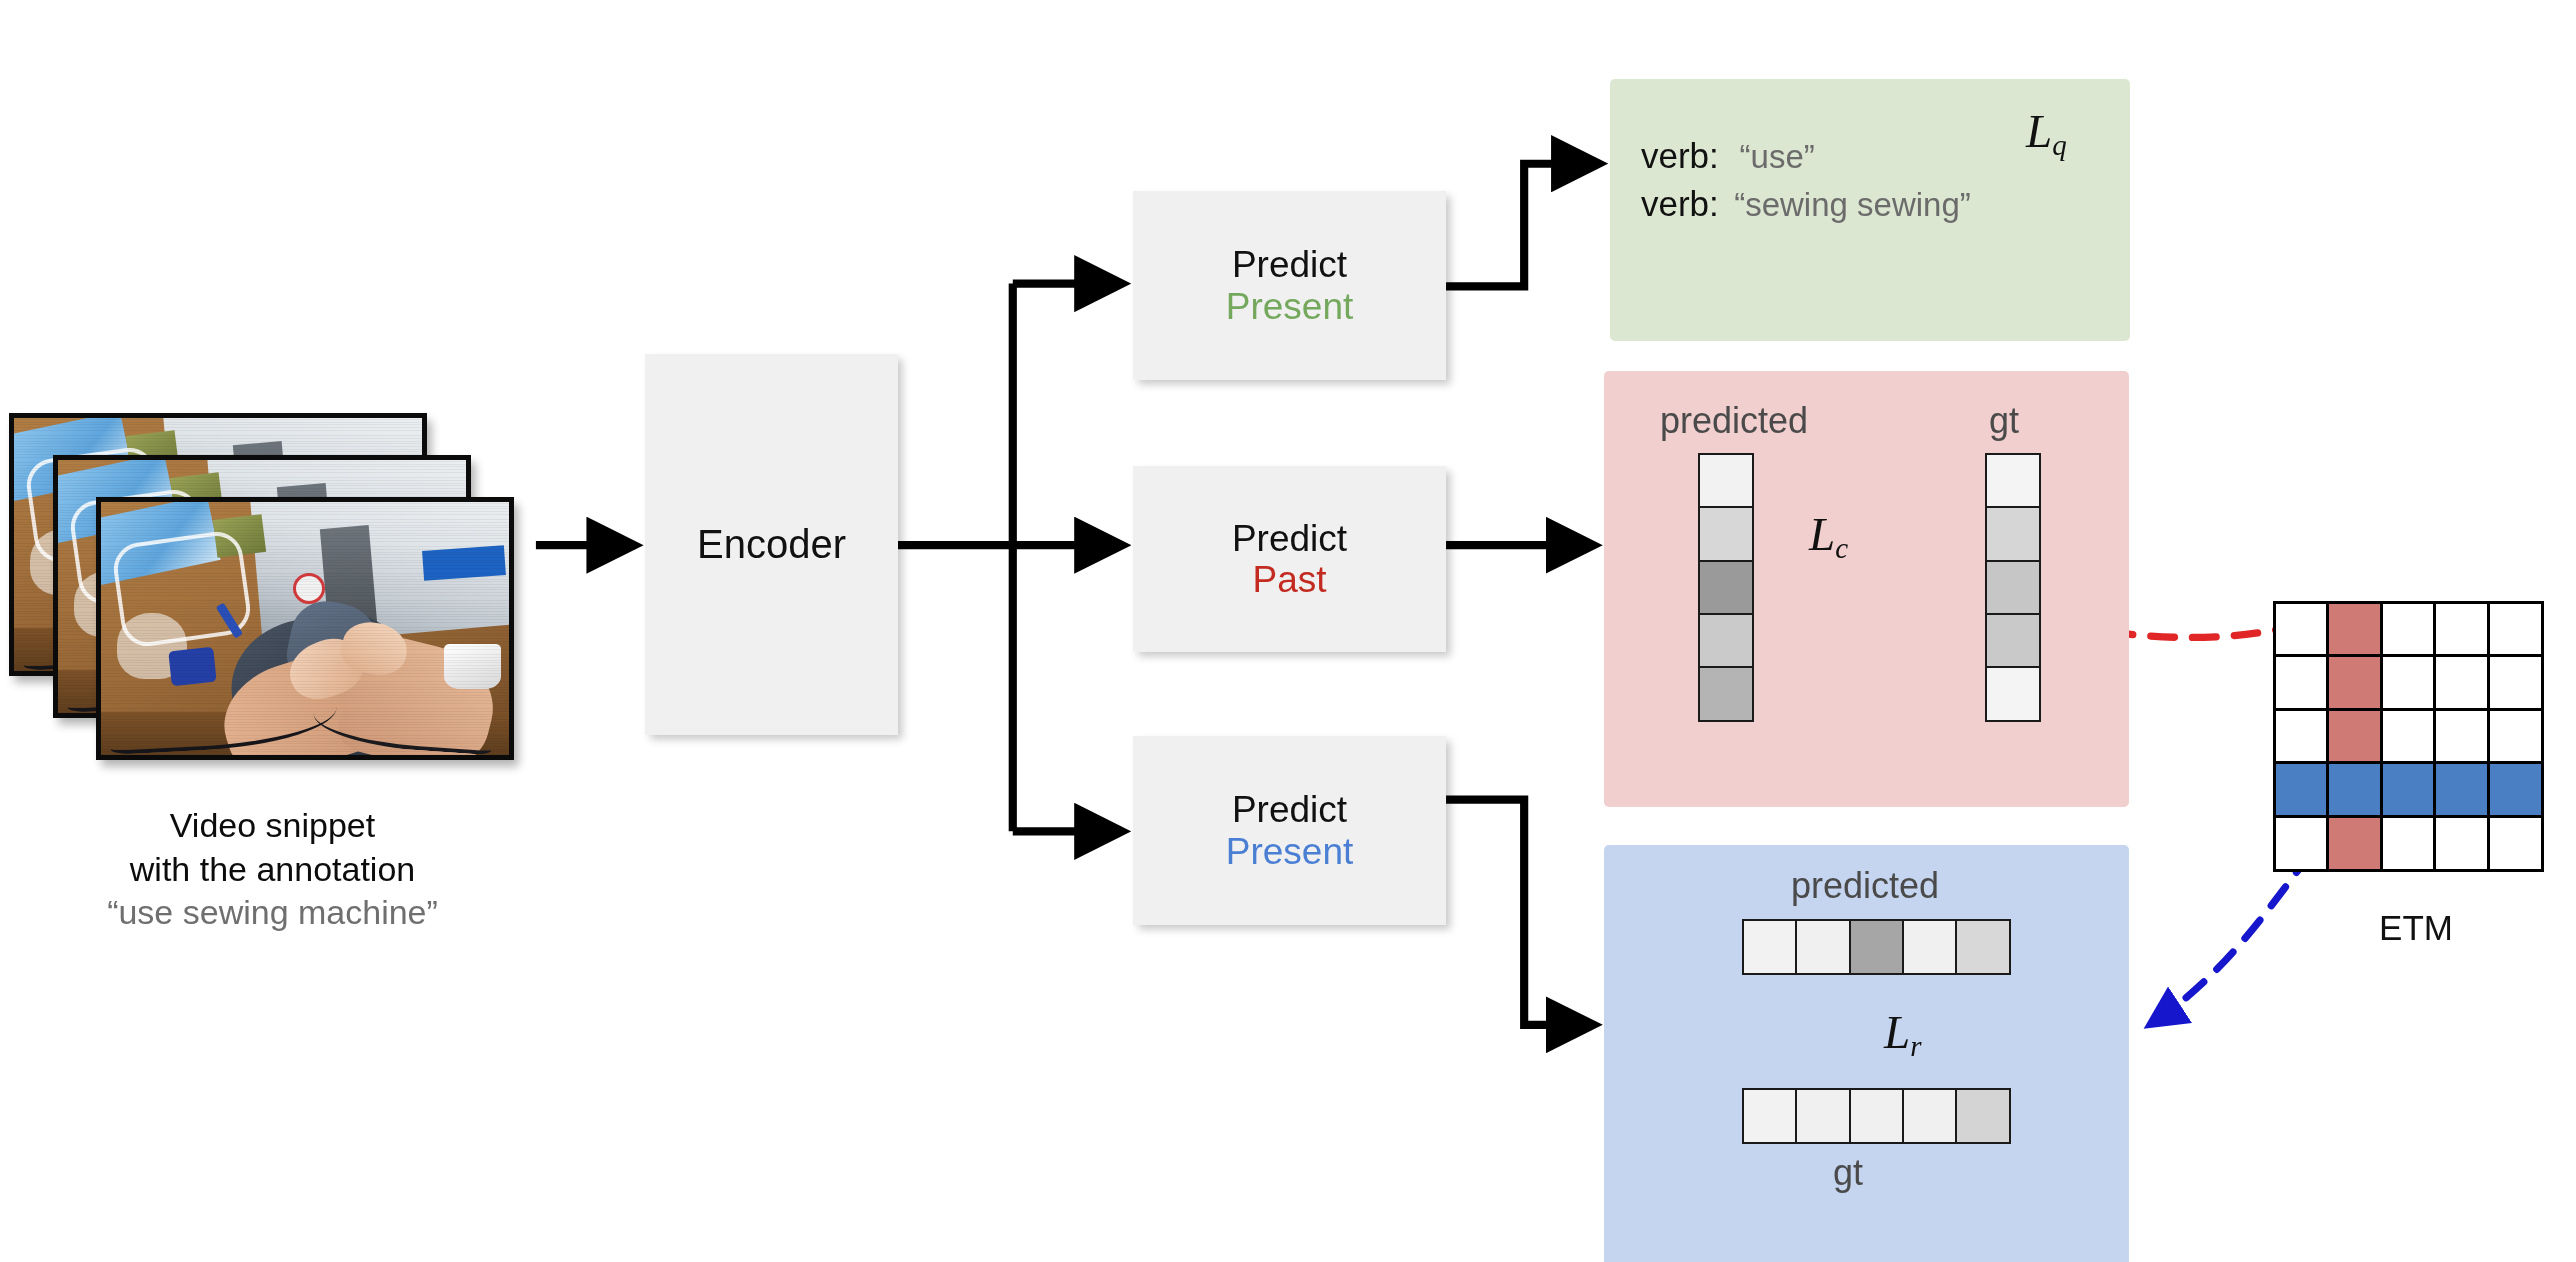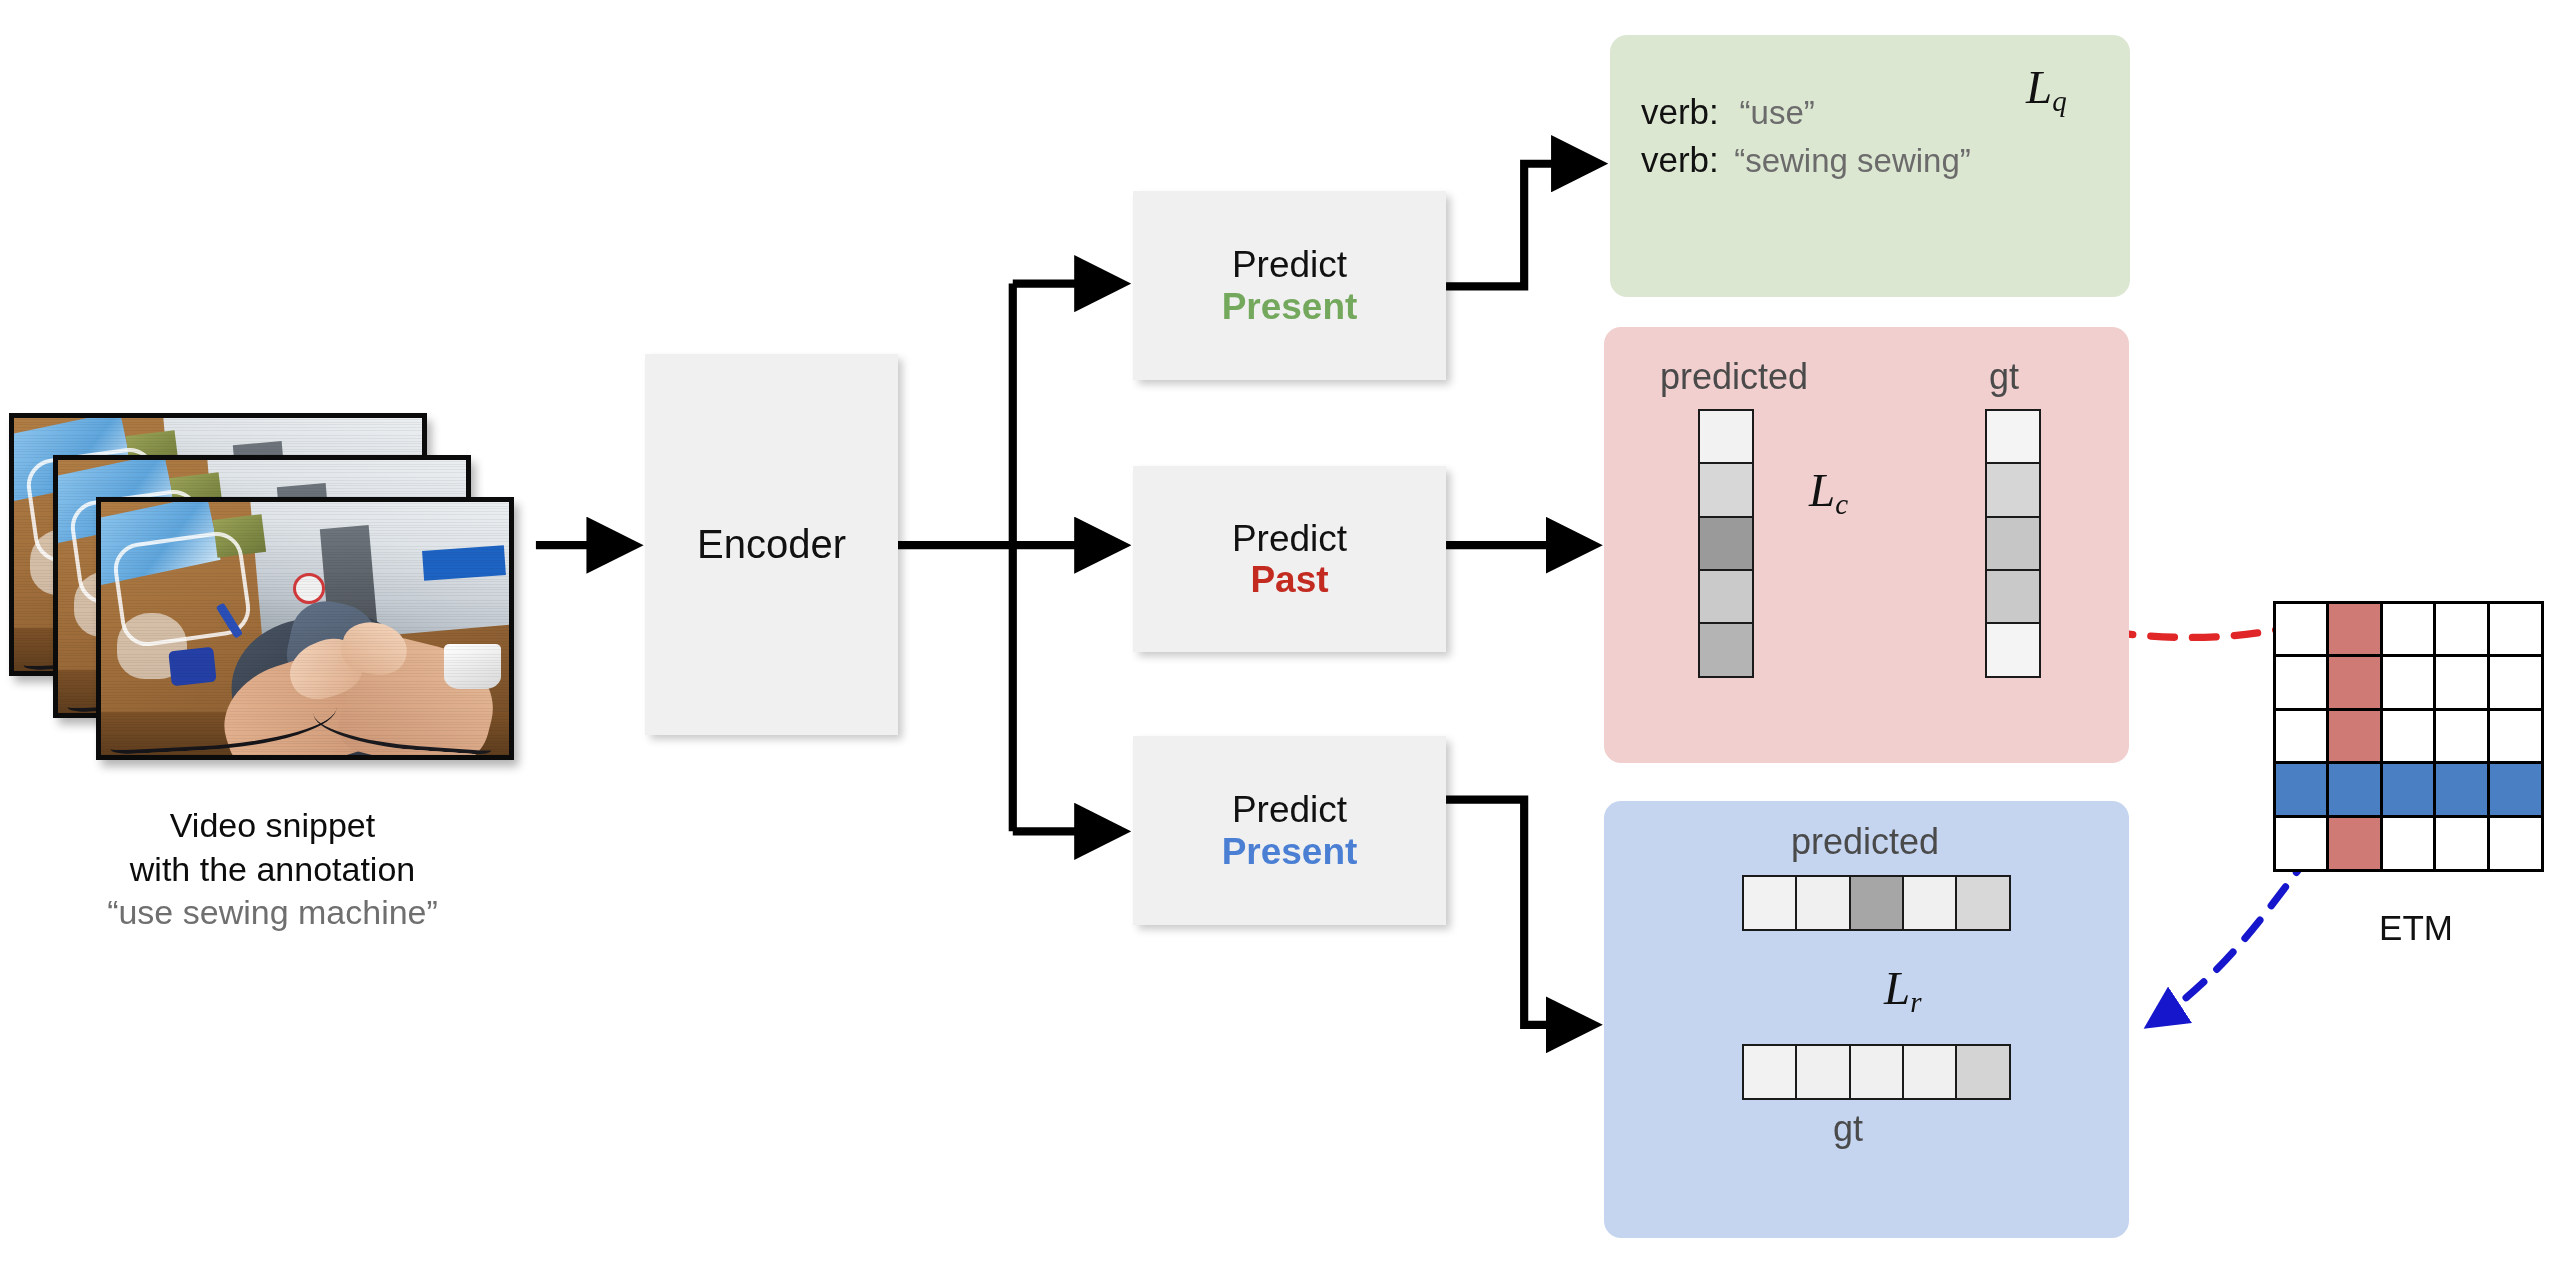--- a/index.html
+++ b/index.html
@@ -80,24 +80,24 @@
     background:#f0f0f0;box-shadow:4.5px 5.4px 8.2px rgba(0,0,0,.22);
     display:flex;flex-direction:column;align-items:center;justify-content:center;
   }
   #encoder-box{left:645px;top:354px;width:253px;height:381px;}
   #encoder-box .lbl{font-size:40px;color:#111;}
 
   #predict-present-box{left:1133px;top:191px;width:313px;height:189px;}
   #predict-past-box{left:1133px;top:466px;width:313px;height:186px;}
   #predict-future-box{left:1133px;top:736px;width:313px;height:189px;}
   .pb-line1{font-size:37px;color:#111;line-height:1.12;}
-  .pb-line2{font-size:37px;font-weight:bold;line-height:1.12;}
-
-  
-  .panel{border-radius:17px;}
+  .pb-line2{font-size:37px;font-weight:normal;line-height:1.12;}
+
+  
+  .panel{border-radius:5px;margin-top:44px;}
   #panel-present{left:1610px;top:35px;width:520px;height:262px;}
   #panel-past{left:1604px;top:327px;width:525px;height:436px;}
   #panel-future{left:1604px;top:801px;width:525px;height:437px;}
 
   .vp-label{font-size:36px;color:#4a4a4a;}
 
   #present-text{position:absolute;left:31px;top:53px;line-height:1.35;white-space:nowrap;}
   .pt-key{font-size:35px;color:#111;}
   .pt-val{font-size:33px;color:#6b6b6b;}
 

